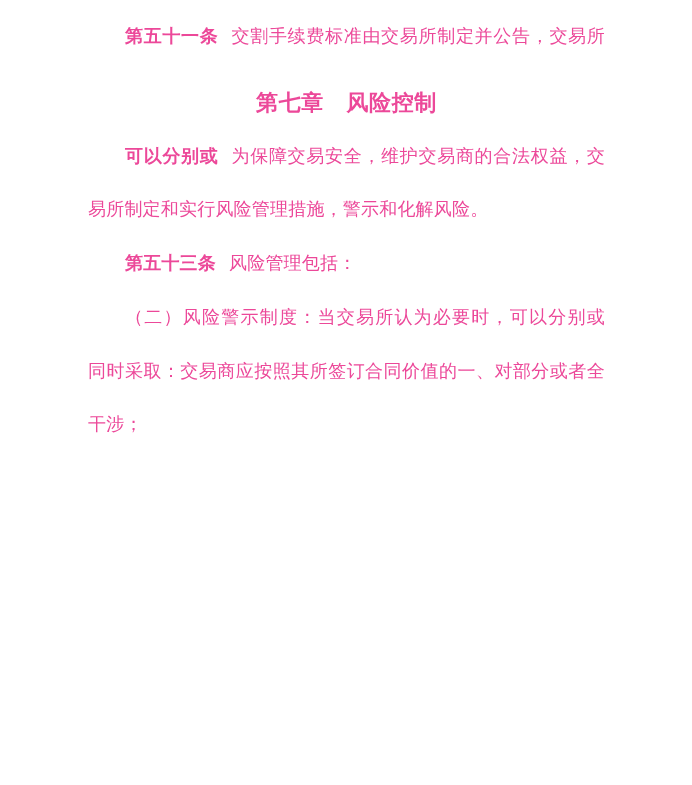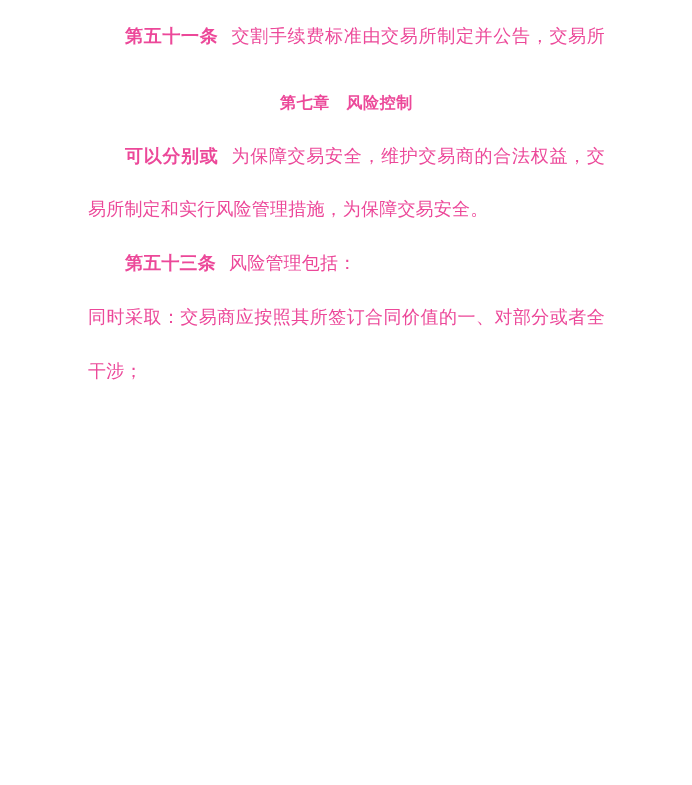--- a/index.html
+++ b/index.html
@@ -38,43 +38,44 @@
     font-weight: bold;
     margin-right: 13px;
   }
   .chapter {
     height: 35.75px;
     line-height: 35.75px;
     margin-top: 30px;
     margin-bottom: 3px;
     text-align: center;
     font-weight: bold;
-    font-size: 16px;
+    font-size: 22px;
     letter-spacing: 0.6px;
   }
 </style>
 </head>
 <body>
 
 <div class="page">
 
   <div>
     <p class="line just indent"><span class="b">第五十一条</span><span>交割手续费标准由交易所制定并公告，交易所</span></p>
   </div>
 
   <h2 class="chapter">第七章　风险控制</h2>
 
   <div>
     <p class="line just indent"><span class="b">可以分别或</span><span>为保障交易安全，维护交易商的合法权益，交</span></p>
-    <p class="line">易所制定和实行风险管理措施，为保障交易安全。</p>
+    <p class="line">易所制定和实行风险管理措施，警示和化解风险。</p>
   </div>
 
   <div>
     <p class="line indent"><span class="b">第五十三条</span><span>风险管理包括：</span></p>
   </div>
 
 
   <div>
+    <p class="line just indent">（二）风险警示制度：当交易所认为必要时，可以分别或</p>
     <p class="line just">同时采取：交易商应按照其所签订合同价值的一、对部分或者全部</p>
     <p class="line">干涉；</p>
   </div>
 
 </div>
 
 </body></html>

